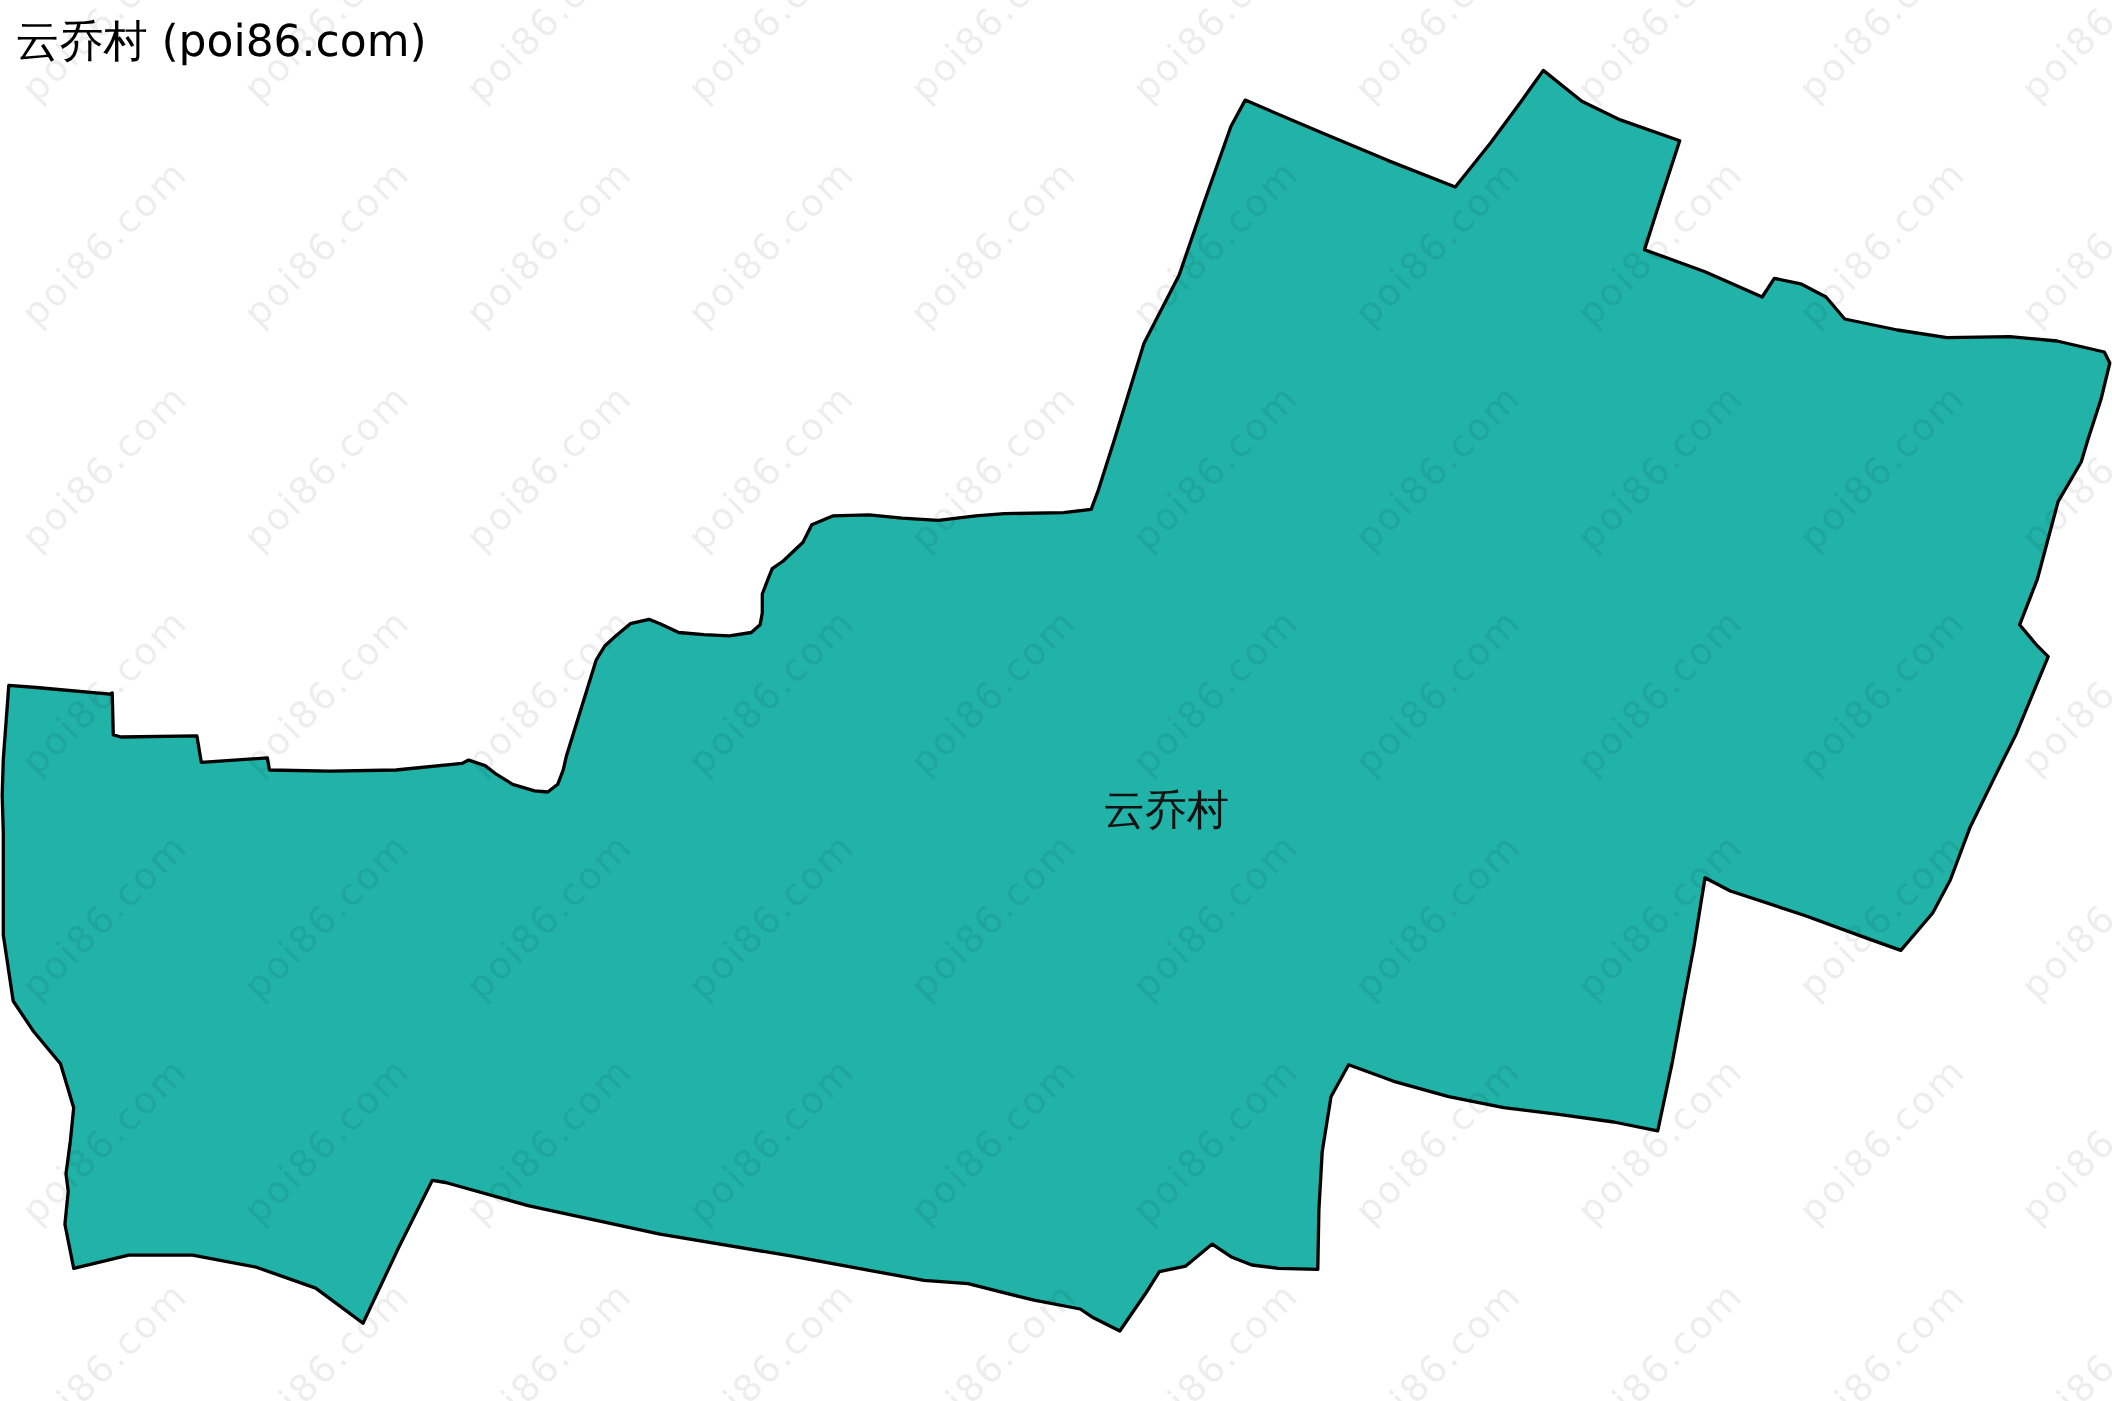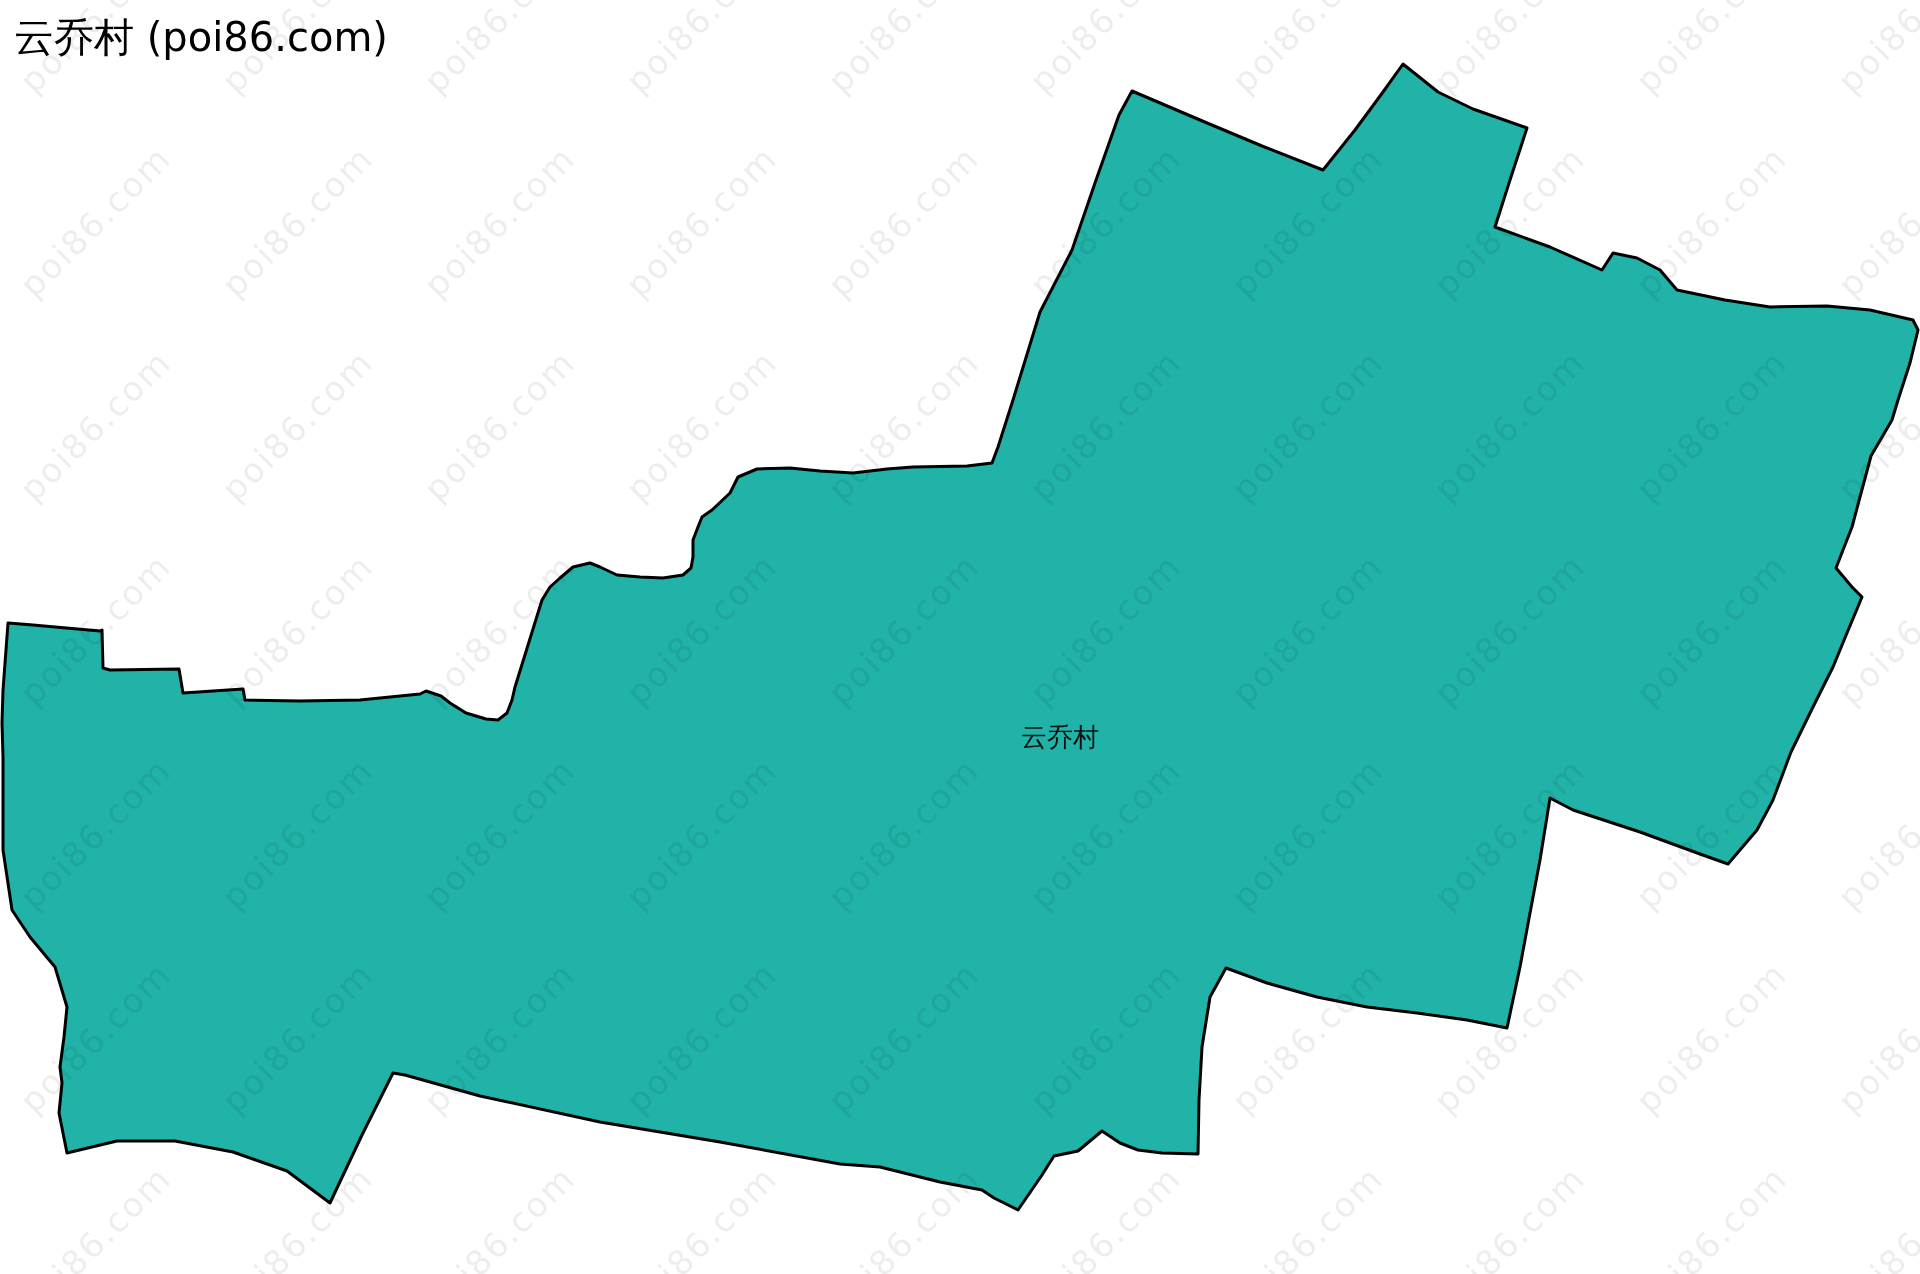--- a/index.html
+++ b/index.html
@@ -132,15 +132,15 @@
       <span class="wm" style="left: 848px; top: 1285px; font-size: 34px; color: rgba(0, 0, 0, 0.07); transform: rotate(-45deg);">poi86.com</span>
       <span class="wm" style="left: 1050px; top: 1285px; font-size: 34px; color: rgba(0, 0, 0, 0.07); transform: rotate(-45deg);">poi86.com</span>
       <span class="wm" style="left: 1252px; top: 1285px; font-size: 34px; color: rgba(0, 0, 0, 0.07); transform: rotate(-45deg);">poi86.com</span>
       <span class="wm" style="left: 1454px; top: 1285px; font-size: 34px; color: rgba(0, 0, 0, 0.07); transform: rotate(-45deg);">poi86.com</span>
       <span class="wm" style="left: 1656px; top: 1285px; font-size: 34px; color: rgba(0, 0, 0, 0.07); transform: rotate(-45deg);">poi86.com</span>
       <span class="wm" style="left: 1858px; top: 1285px; font-size: 34px; color: rgba(0, 0, 0, 0.07); transform: rotate(-45deg);">poi86.com</span>
     </div>
 
   <div id="map-title" style="font-size: 40px; color: rgb(0, 0, 0);">云乔村 (poi86.com)</div>
 
-  <div id="region-label" style="font-size: 26px; color: rgb(17, 17, 17); left: 1060px; top: 737px;">云乔村</div>
+  <div id="region-label" style="font-size: 38px; color: rgb(17, 17, 17); left: 1060px; top: 737px;">云乔村</div>
 
 </div>
 
 </body></html>

